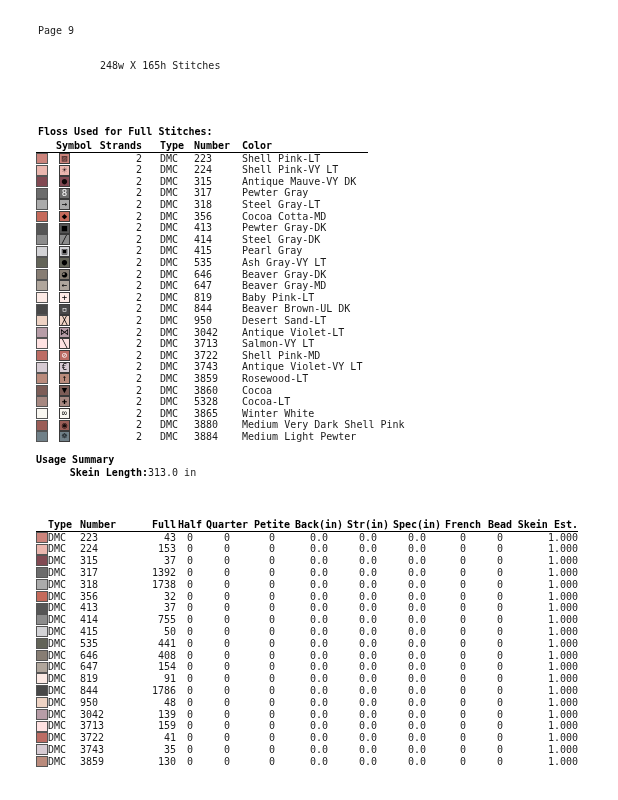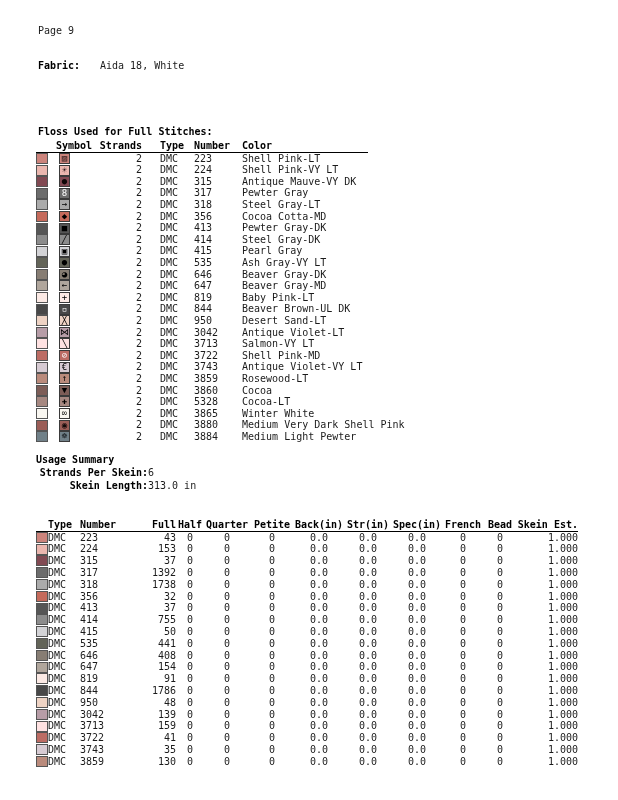--- a/index.html
+++ b/index.html
@@ -40,22 +40,22 @@
 </style>
 </head>
 <body>
 
 <div class="page">
 
   <div class="page-label">Page 9</div>
 
   <div class="fabric-block">
     <div class="info-line">
-      <span class="lbl">Fabric:</span>
-      <span>Aida 18, White</span>
+      <span class="lbl"></span>
+      <span>248w X 165h Stitches</span>
     </div>
   </div>
 
   <div class="floss-title">Floss Used for Full Stitches:</div>
 
   <table class="floss-table">
     <colgroup>
       <col style="width:20px">
         <col style="width:42px">
         <col style="width:50px">
@@ -272,24 +272,20 @@
           <td class="r padr">2</td>
           <td class="l padl">DMC</td>
           <td class="l">3884</td>
           <td class="l">Medium Light Pewter</td>
         </tr>
       </tbody>
   </table>
 
   <div class="usage-block">
     <div class="info-line bold">Usage Summary</div>
-    <div class="info-line">
-      <span class="lblw">Strands Per Skein:</span>
-      <span>6</span>
-    </div>
     <div class="info-line">
       <span class="lblw">Skein Length:</span>
       <span>313.0 in</span>
     </div>
   </div>
 
   <table class="stitch-table">
     <colgroup>
       <col style="width:12px">
         <col style="width:32px">

